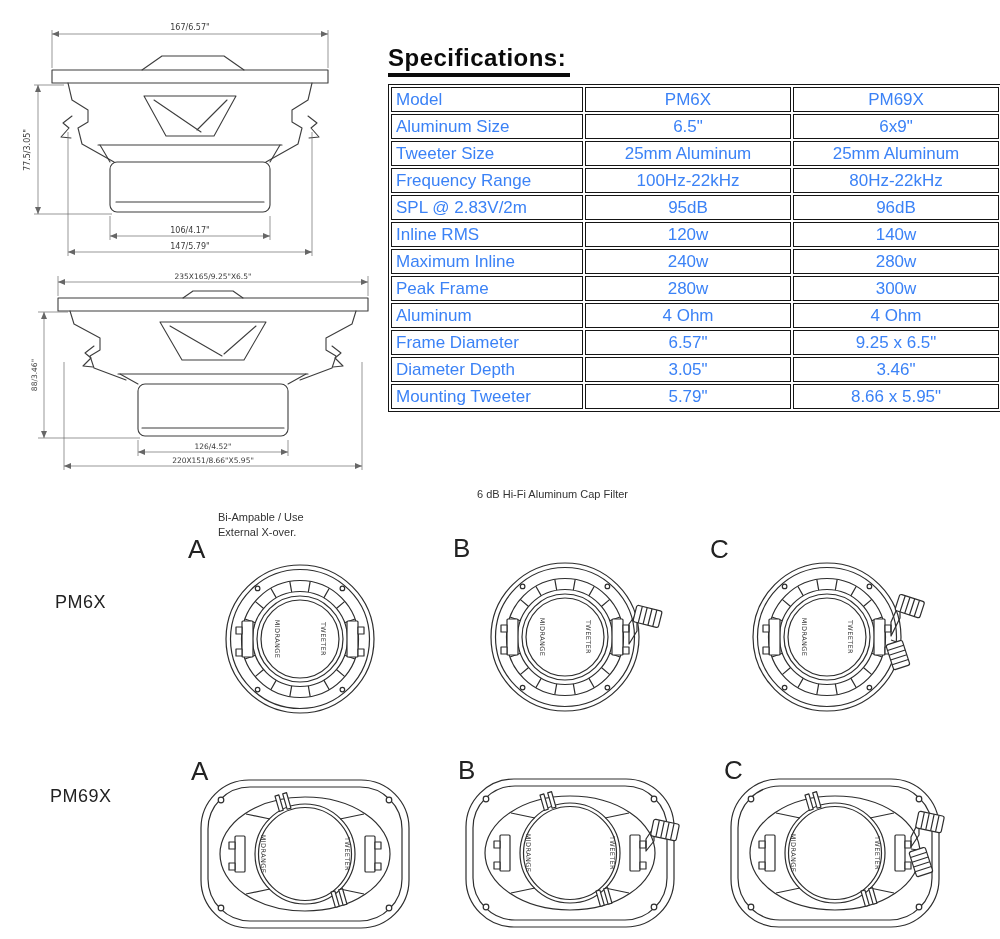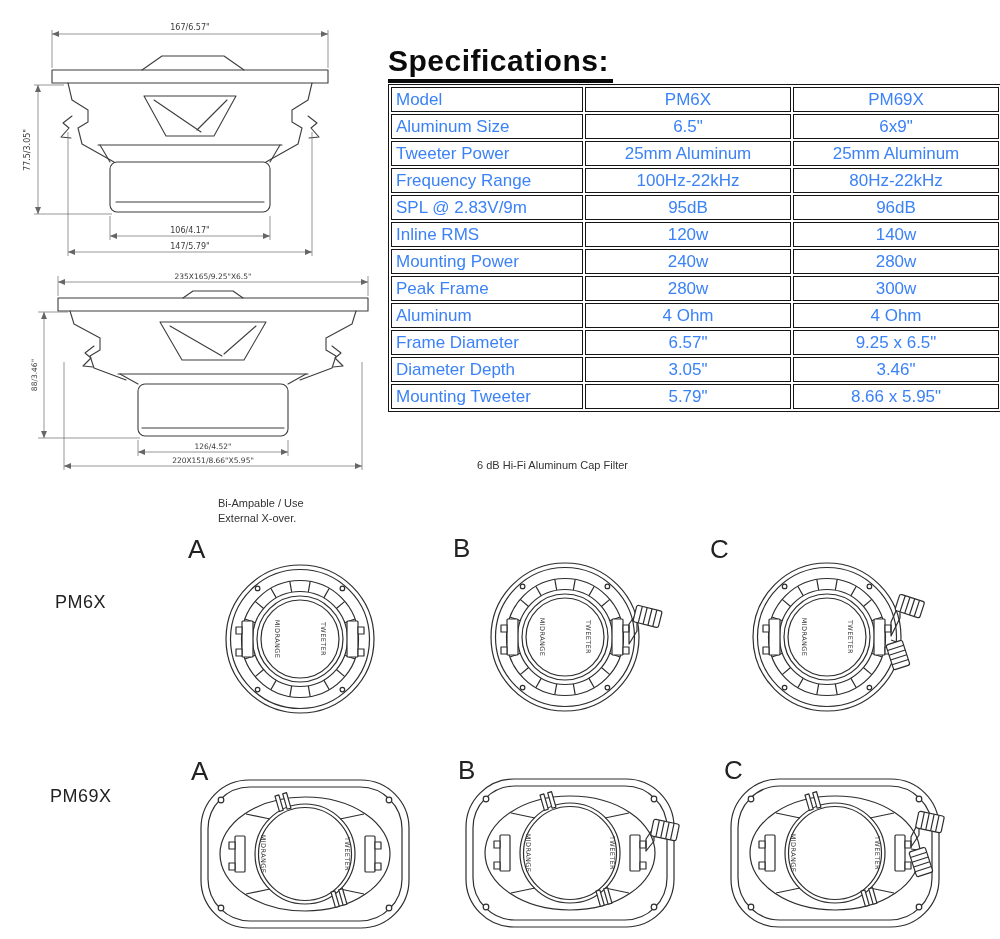--- a/index.html
+++ b/index.html
@@ -1,19 +1,19 @@
 <!DOCTYPE html>
 <html><head>
 <meta charset="utf-8">
 <style>
   html,body{margin:0;padding:0;background:#fff;}
   .page{position:relative;width:1000px;height:939px;background:#ffffff;overflow:hidden;
         font-family:"Liberation Sans",sans-serif;color:#111;}
   
-  .spec-heading{position:absolute;left:388px;top:44px;font-size:30px;font-weight:bold;
+  .spec-heading{position:absolute;left:388px;top:44px;font-size:24px;font-weight:bold;
         letter-spacing:.5px;color:#0b0b0b;border-bottom:4px solid #0b0b0b;padding:0 4px 1px 0;
         display:inline-block;}
   table.specs{position:absolute;left:388px;top:84px;width:600px;border-collapse:separate;
         border-spacing:2px;border:1px solid #151515;background:#fff;table-layout:fixed;}
   table.specs td{border:1px solid #151515;font-size:17px;height:21px;padding:1px 4px;
         white-space:nowrap;overflow:hidden;color:#3b82f6;}
   td.lbl{width:182px;text-align:left;}
   td.val{width:196px;text-align:center;}
   
   .tech{position:absolute;}
@@ -186,41 +186,41 @@
       <td class="lbl">Model</td>
       <td class="val">PM6X</td>
       <td class="val">PM69X</td>
     </tr>
     <tr>
       <td class="lbl">Aluminum Size</td>
       <td class="val">6.5"</td>
       <td class="val">6x9"</td>
     </tr>
     <tr>
-      <td class="lbl">Tweeter Power</td>
+      <td class="lbl">Tweeter Size</td>
       <td class="val">25mm Aluminum</td>
       <td class="val">25mm Aluminum</td>
     </tr>
     <tr>
       <td class="lbl">Frequency Range</td>
       <td class="val">100Hz-22kHz</td>
       <td class="val">80Hz-22kHz</td>
     </tr>
     <tr>
-      <td class="lbl">SPL @ 2.83V/9m</td>
+      <td class="lbl">SPL @ 2.83V/2m</td>
       <td class="val">95dB</td>
       <td class="val">96dB</td>
     </tr>
     <tr>
       <td class="lbl">Inline RMS</td>
       <td class="val">120w</td>
       <td class="val">140w</td>
     </tr>
     <tr>
-      <td class="lbl">Mounting Power</td>
+      <td class="lbl">Maximum Inline</td>
       <td class="val">240w</td>
       <td class="val">280w</td>
     </tr>
     <tr>
       <td class="lbl">Peak Frame</td>
       <td class="val">280w</td>
       <td class="val">300w</td>
     </tr>
     <tr>
       <td class="lbl">Aluminum</td>
@@ -238,23 +238,23 @@
       <td class="val">3.46"</td>
     </tr>
     <tr>
       <td class="lbl">Mounting Tweeter</td>
       <td class="val">5.79"</td>
       <td class="val">8.66 x 5.95"</td>
     </tr>
   </tbody>
     </table>
 
-  <div class="cfg-note" style="left:218px;top:496px;width:140px">Bi-Ampable / Use
+  <div class="cfg-note" style="left:218px;top:510px;width:140px">Bi-Ampable / Use
 External X-over.</div>
-  <div class="cfg-note" style="left:477px;top:458px;width:220px">6 dB Hi-Fi Aluminum Cap Filter</div>
+  <div class="cfg-note" style="left:477px;top:487px;width:220px">6 dB Hi-Fi Aluminum Cap Filter</div>
 
   <div class="cfg-letter" style="left:188px;top:534px">A</div>
   <div class="cfg-letter" style="left:453px;top:533px">B</div>
   <div class="cfg-letter" style="left:710px;top:534px">C</div>
   <div class="row-label" style="left:55px;top:592px">PM6X</div>
 
   <svg class="diag" style="left:215px;top:554px;width:230px;height:170px" viewBox="0 0 230 170">
     <use href="#spk-round"></use>
   </svg>
 

